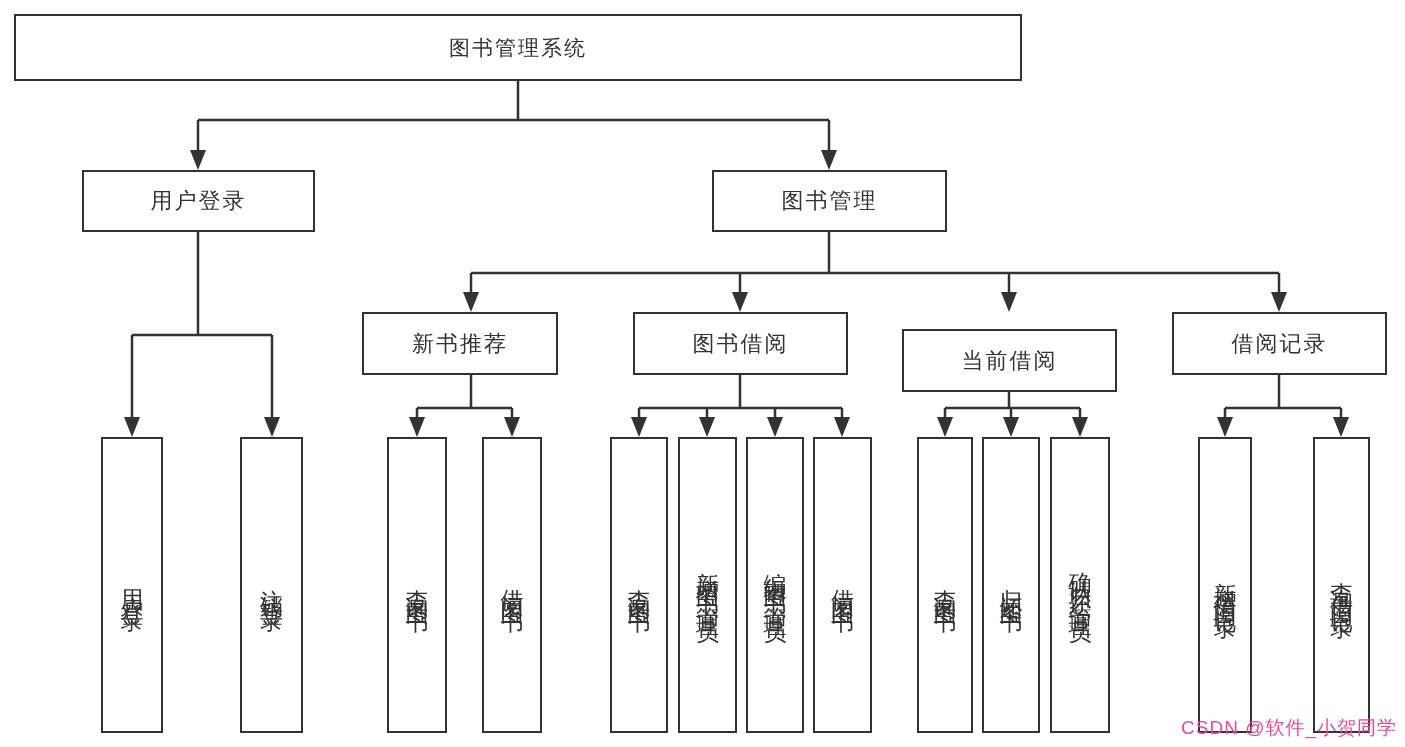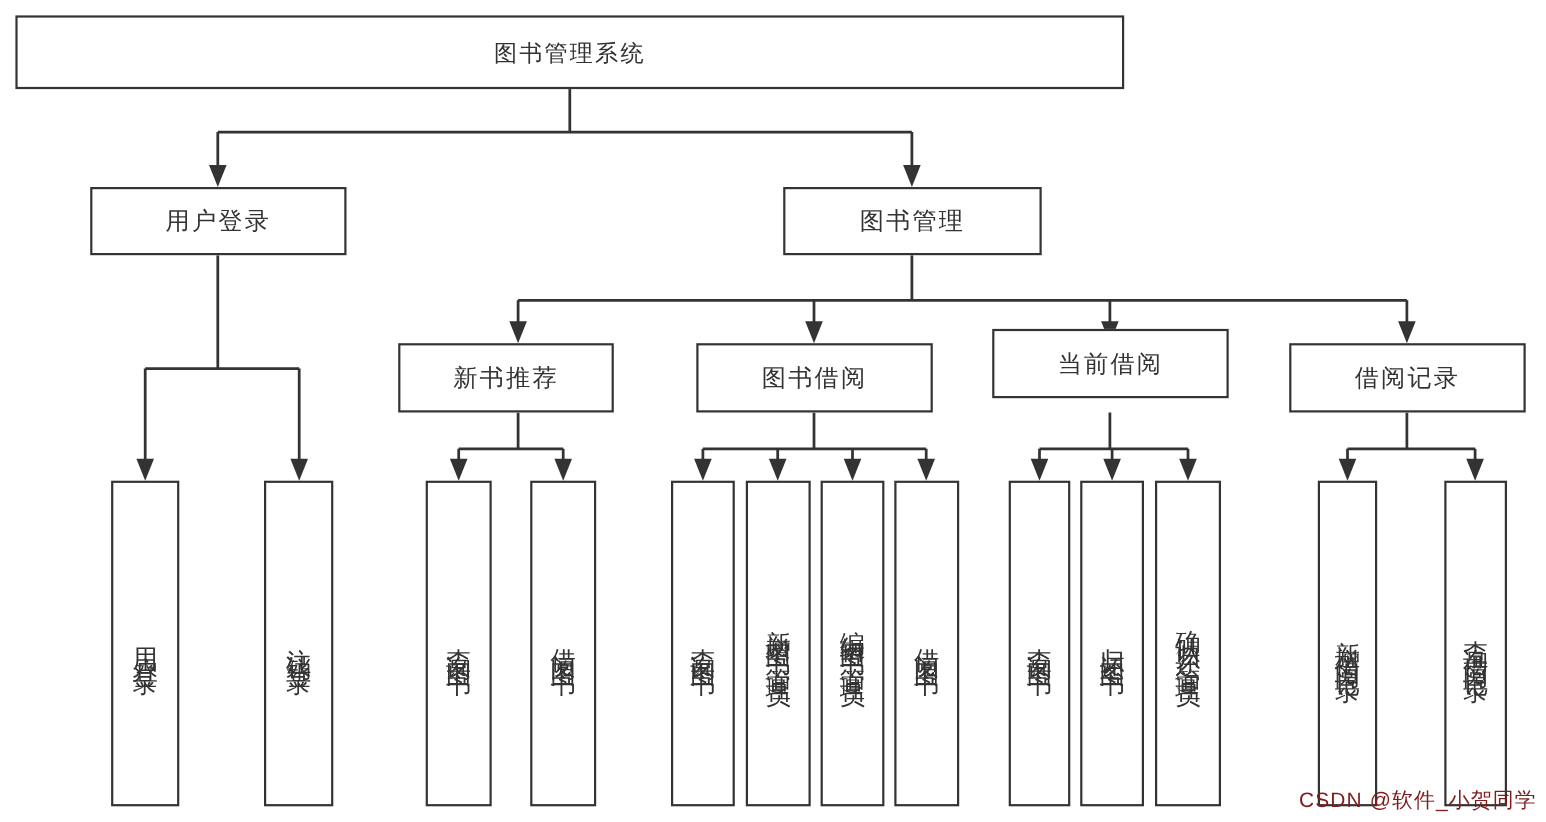--- a/index.html
+++ b/index.html
@@ -46,21 +46,21 @@
     line-height: 1;
     letter-spacing: 7px;
     white-space: nowrap;
   }
   .watermark {
     position: absolute;
     right: 8px;
     bottom: 6px;
     font-size: 19px;
     letter-spacing: 1px;
-    color: #7f1d1d;
+    color: #ec4899;
     z-index: 3;
   }
 </style>
 </head>
 <body>
 
 <div class="canvas">
 
   <svg class="connectors" viewBox="0 0 1405 747" xmlns="http://www.w3.org/2000/svg">
     <g>
@@ -115,21 +115,21 @@
   <div class="box hbox" style="left:712px; top:170px; width:235px; height:62px;align-items:center;">
     <span>图书管理</span>
   </div>
 
   <div class="box hbox" style="left:362px; top:312px; width:196px; height:63px;font-family:Liberation Serif, serif;">
     <span>新书推荐</span>
   </div>
   <div class="box hbox" style="left:633px; top:312px; width:215px; height:63px;justify-content:center;">
     <span>图书借阅</span>
   </div>
-  <div class="box hbox" style="left:902px; top:299px; width:215px; height:63px;">
+  <div class="box hbox" style="left:902px; top:329px; width:215px; height:63px;">
     <span>当前借阅</span>
   </div>
   <div class="box hbox" style="left:1172px; top:312px; width:215px; height:63px;">
     <span>借阅记录</span>
   </div>
 
   <div class="box vbox" style="left:101px; top:437px; width:62px; height:296px;">
     <span>用户登录</span>
   </div>
   <div class="box vbox" style="left:240px; top:437px; width:63px; height:296px;">

